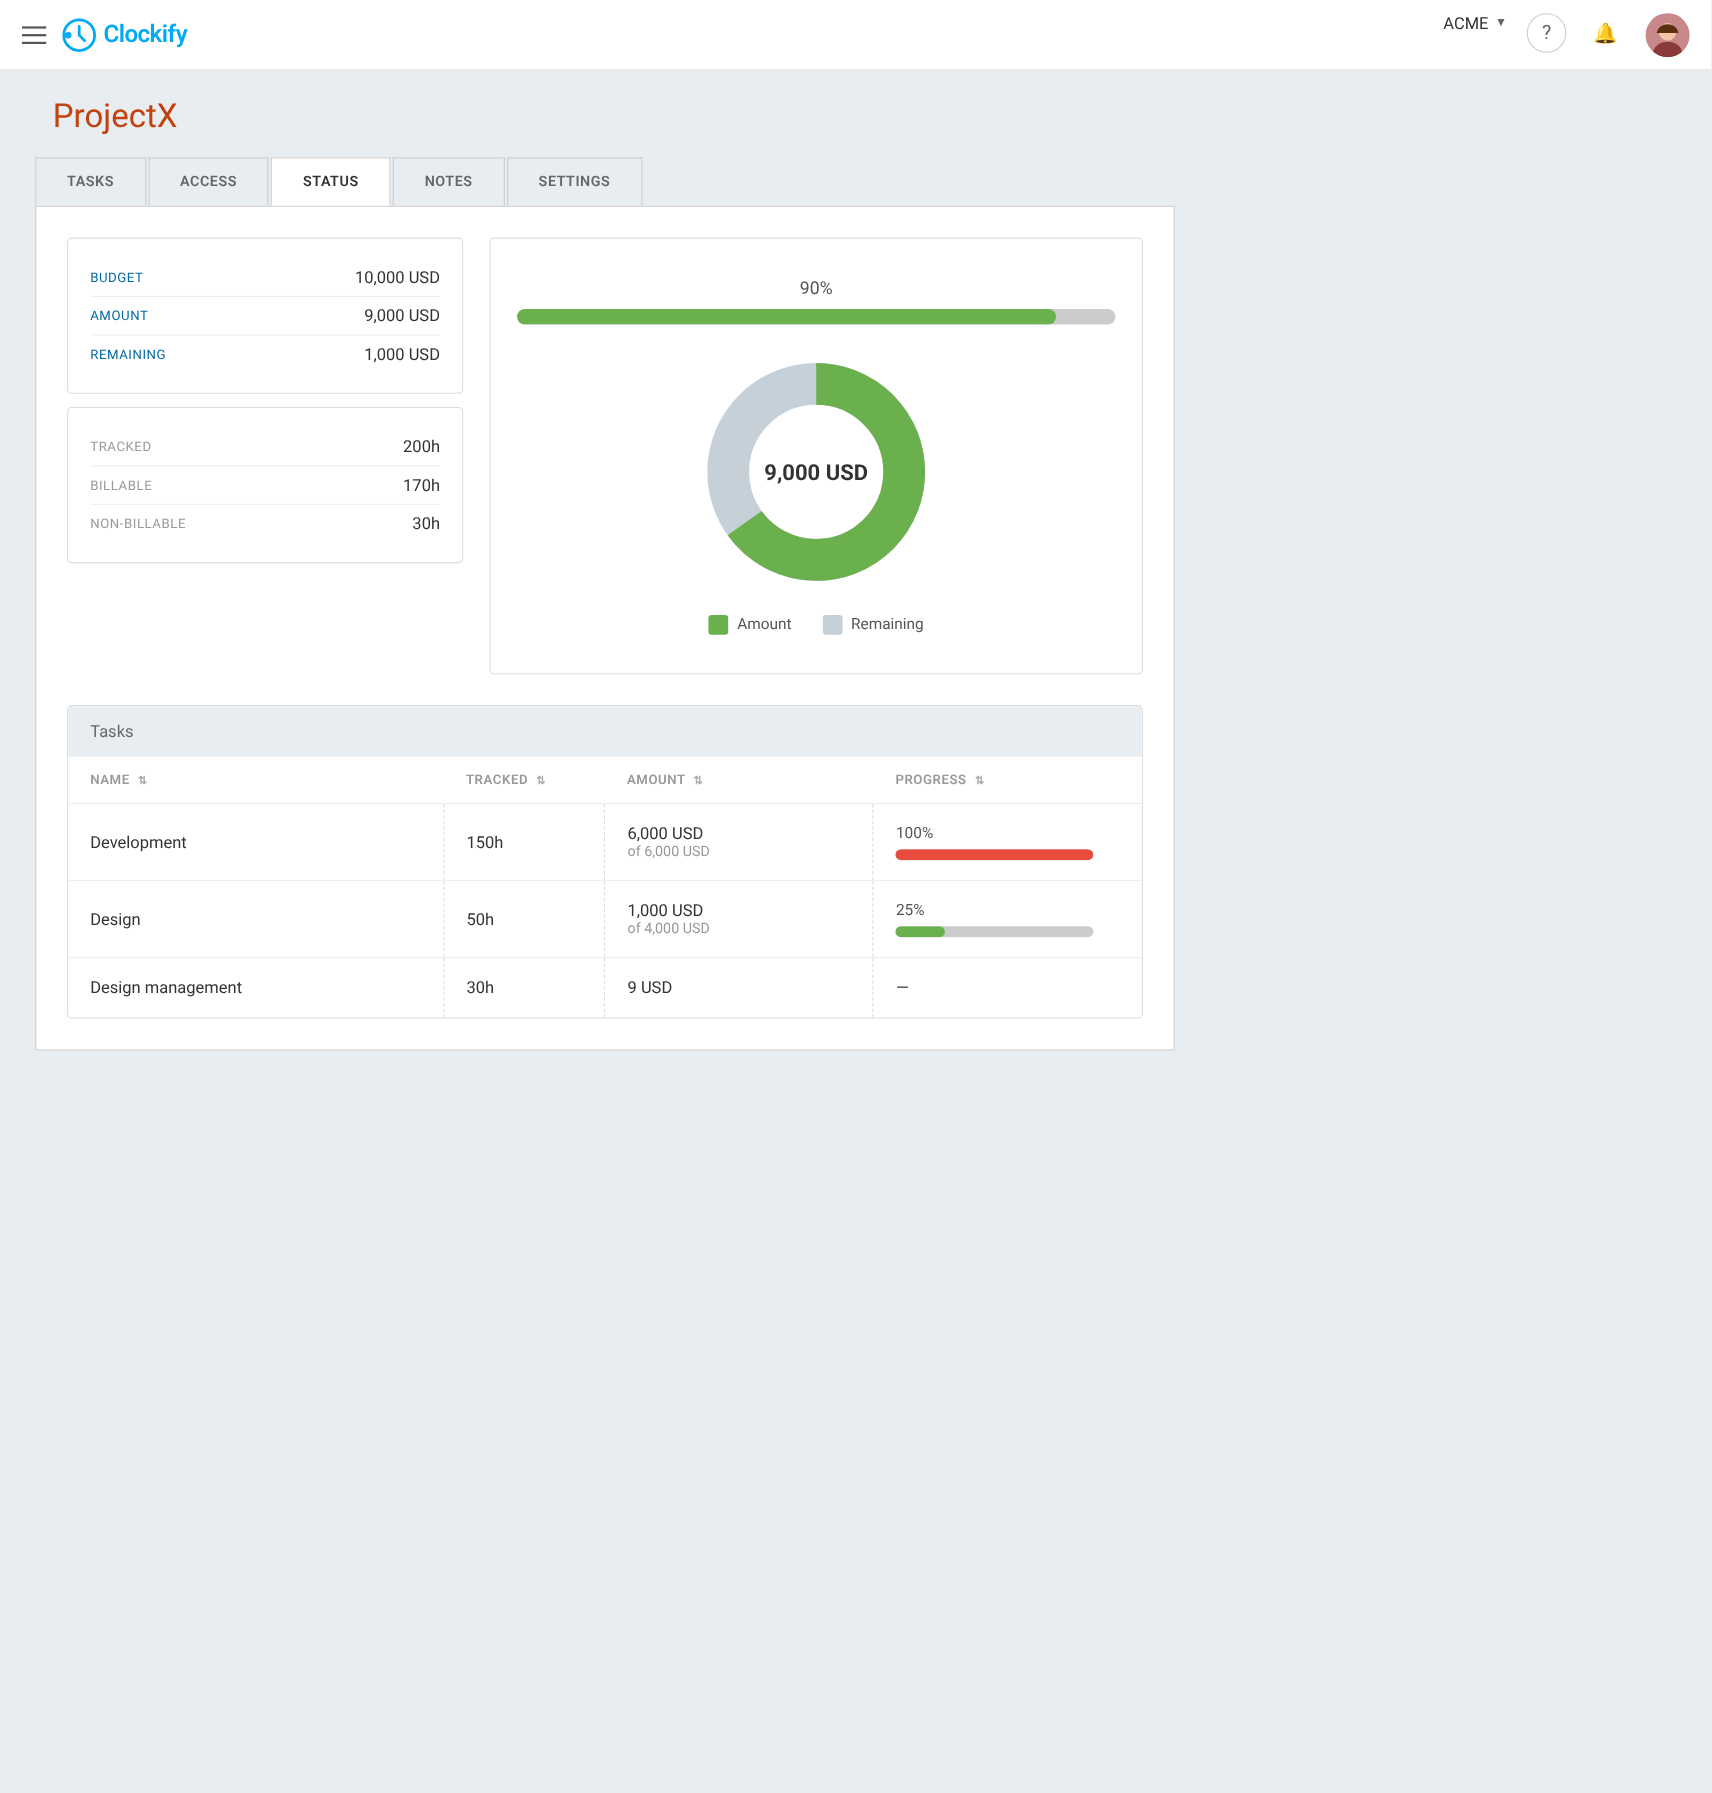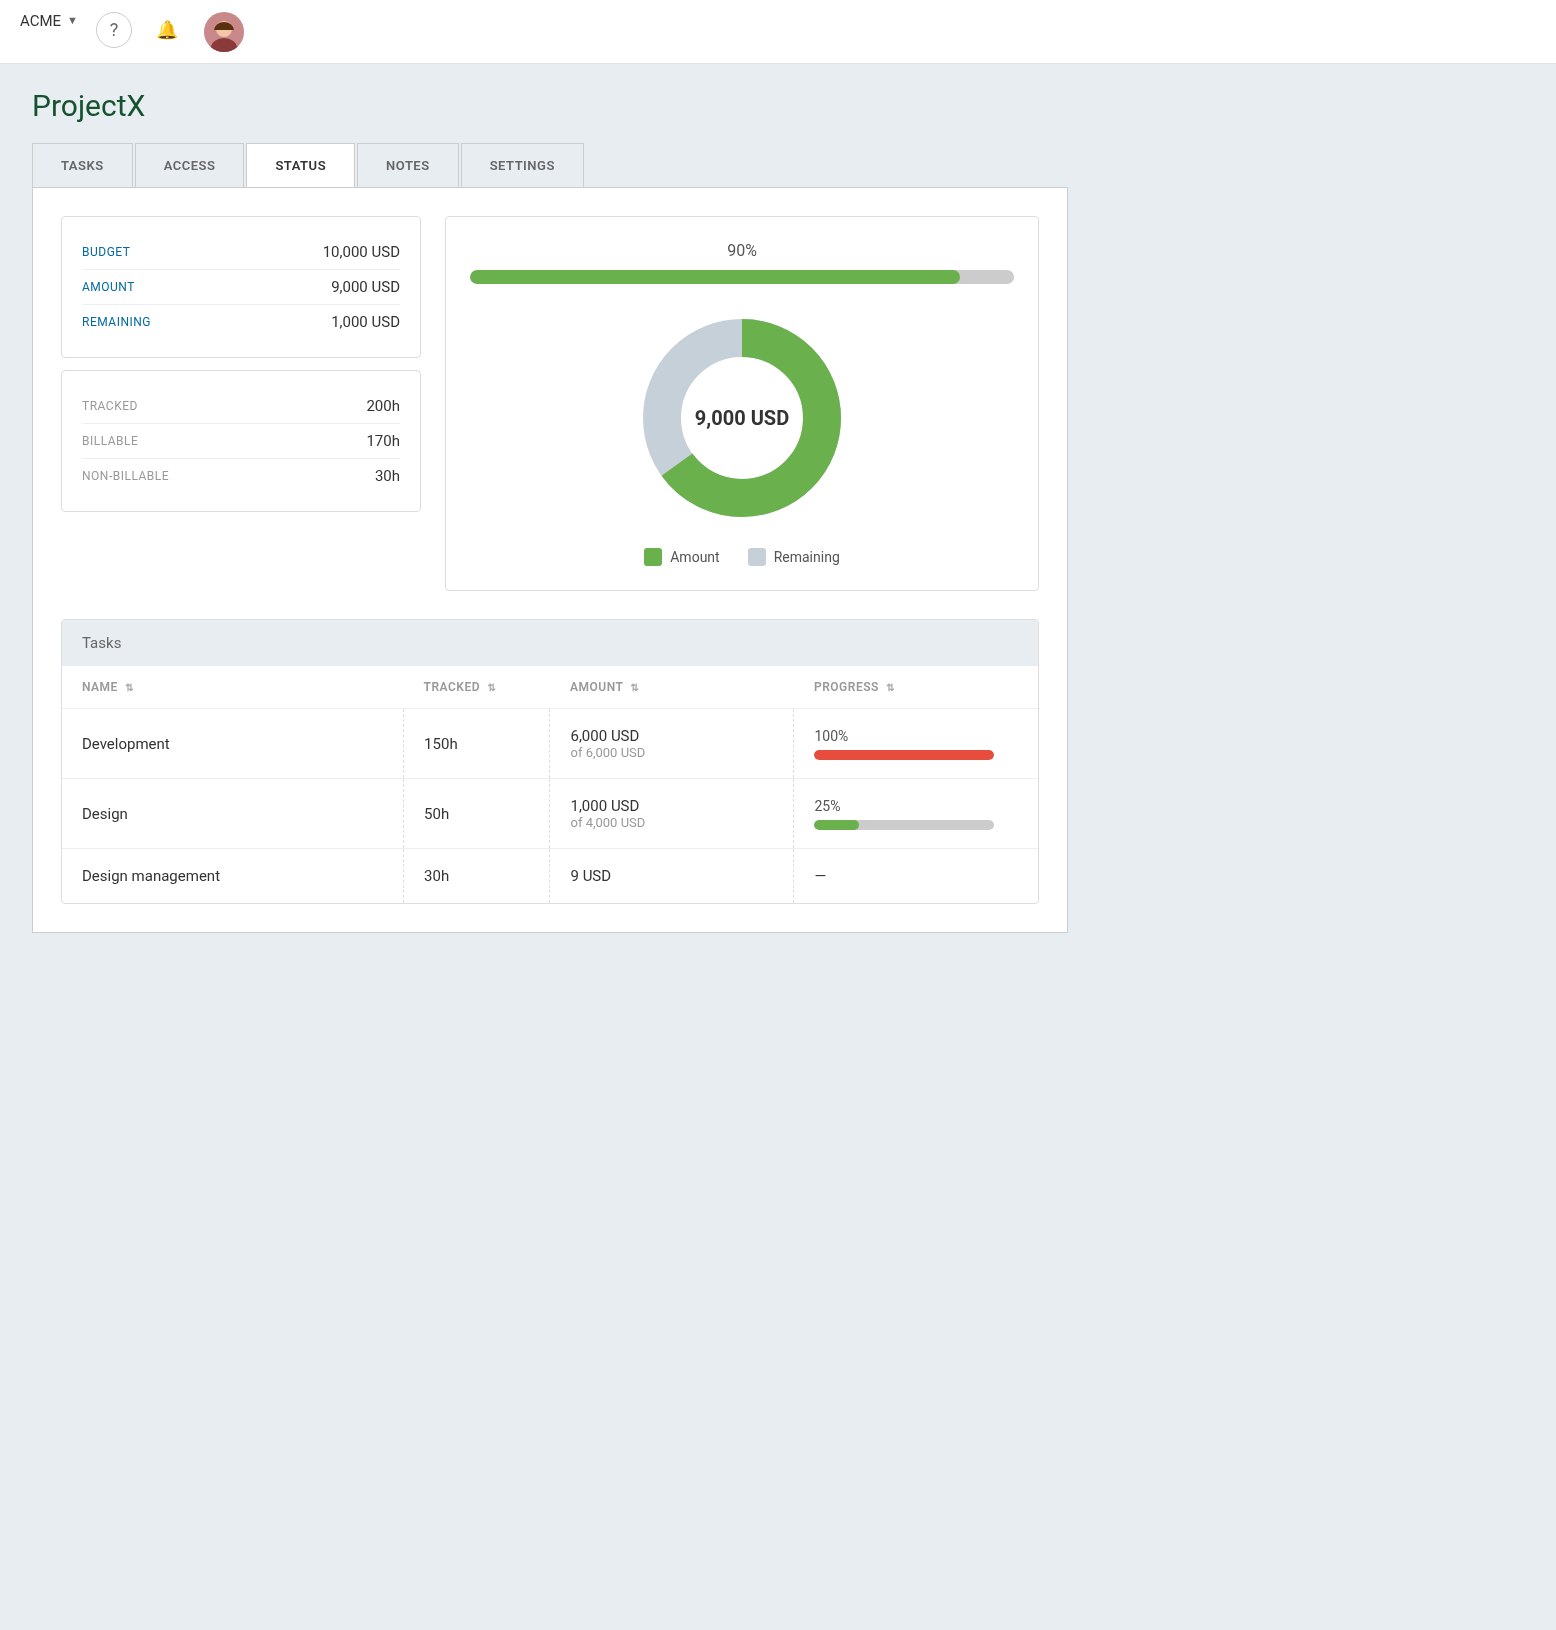--- a/index.html
+++ b/index.html
@@ -99,22 +99,23 @@
     }
     .breadcrumb {
       color: #03a9f4;
       font-size: 15px;
       margin-bottom: 6px;
       cursor: pointer;
     }
     .page-title {
       font-size: 30px;
       font-weight: 400;
-      color: #14532d;
+      color: #c2410c;
       margin-bottom: 20px;
+      margin-left: 16px;
     }
 
     
     .tabs {
       display: flex;
       margin-bottom: 0;
     }
     .tab {
       padding: 14px 28px;
       background: #e8edf2;
@@ -209,21 +210,21 @@
     .time-value {
       font-size: 15px;
       color: #333;
     }
 
     
     .chart-panel {
       flex: 1;
       border: 1px solid #ddd;
       border-radius: 4px;
-      padding: 24px 24px;
+      padding: 35px 24px;
       display: flex;
       flex-direction: column;
       align-items: center;
     }
     .progress-label {
       font-size: 16px;
       color: #555;
       margin-bottom: 10px;
       align-self: flex-start;
       width: 100%;
@@ -354,20 +355,35 @@
     }
     .col-name { width: 35%; }
     .col-tracked { width: 15%; }
     .col-amount { width: 25%; }
     .col-progress { width: 25%; }
   </style>
 </head>
 <body>
 
 <div class="header">
+  <div class="header-left">
+    <div class="hamburger">
+      <span></span>
+        <span></span>
+        <span></span>
+    </div>
+    <div class="logo">
+      <svg class="logo-icon" viewBox="0 0 32 32" fill="none" xmlns="http://www.w3.org/2000/svg">
+        <circle cx="16" cy="16" r="14" stroke="#03a9f4" stroke-width="2.5" fill="none"></circle>
+        <path d="M16 8 L16 16 L21 21" stroke="#03a9f4" stroke-width="2.5" stroke-linecap="round"></path>
+        <circle cx="6" cy="16" r="3" fill="#03a9f4"></circle>
+      </svg>
+      <span class="logo-text">Clockify</span>
+    </div>
+  </div>
   <div class="header-right">
     <div class="workspace-selector">
       <span>ACME</span>
       <span class="chevron-down">▼</span>
     </div>
     <div class="icon-circle" style="border:1.5px solid #ccc; border-radius:50%;">
       <span>?</span>
     </div>
     <div class="icon-circle">
       <span>🔔</span>

